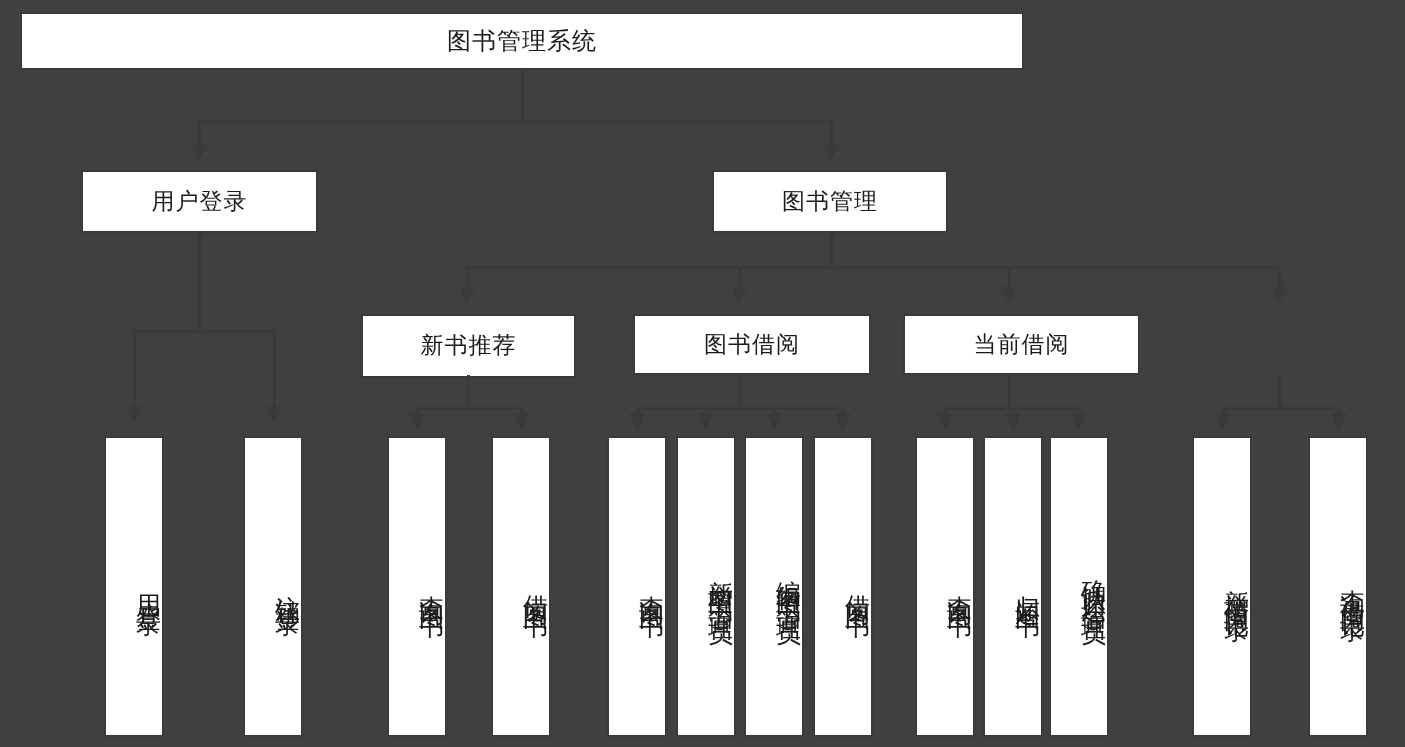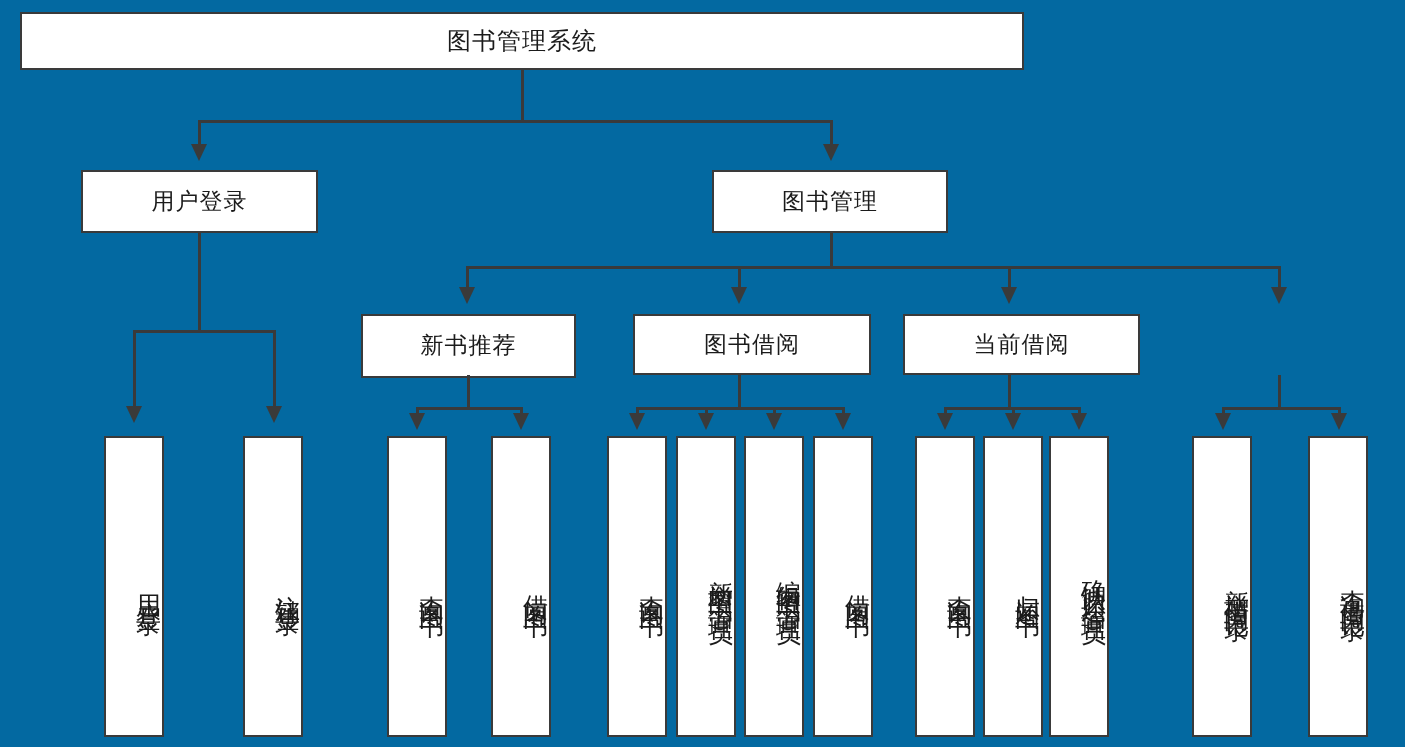--- a/index.html
+++ b/index.html
@@ -8,21 +8,21 @@
     padding: 0;
     background: #ffffff;
   }
   body {
     font-family: "DejaVu Sans", "Liberation Sans", sans-serif;
   }
   #canvas {
     position: relative;
     width: 1405px;
     height: 747px;
-    background: #0369a1;
+    background: #404040;
     overflow: hidden;
   }
   
   .node {
     position: absolute;
     box-sizing: border-box;
     border: 2.5px solid #3a3a3a;
     background: #ffffff;
     display: flex;
     align-items: center;

